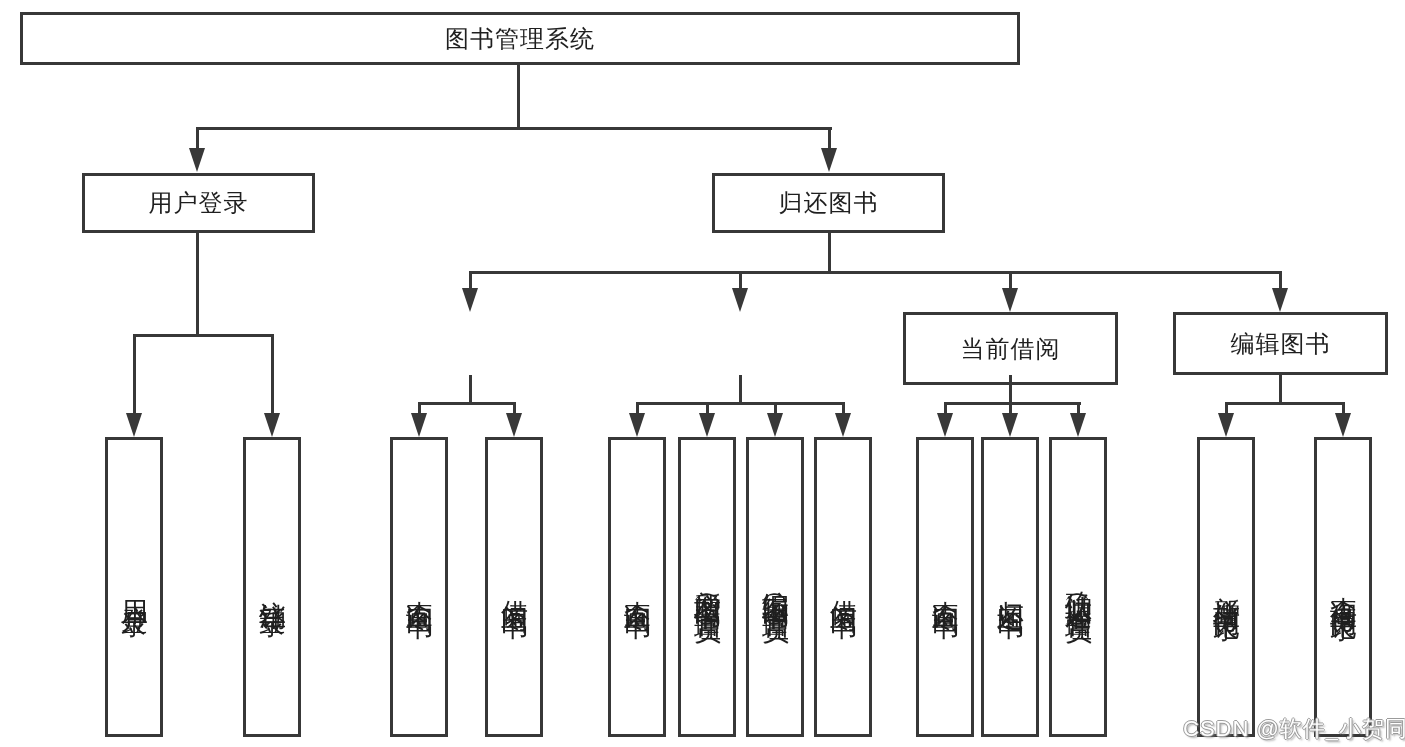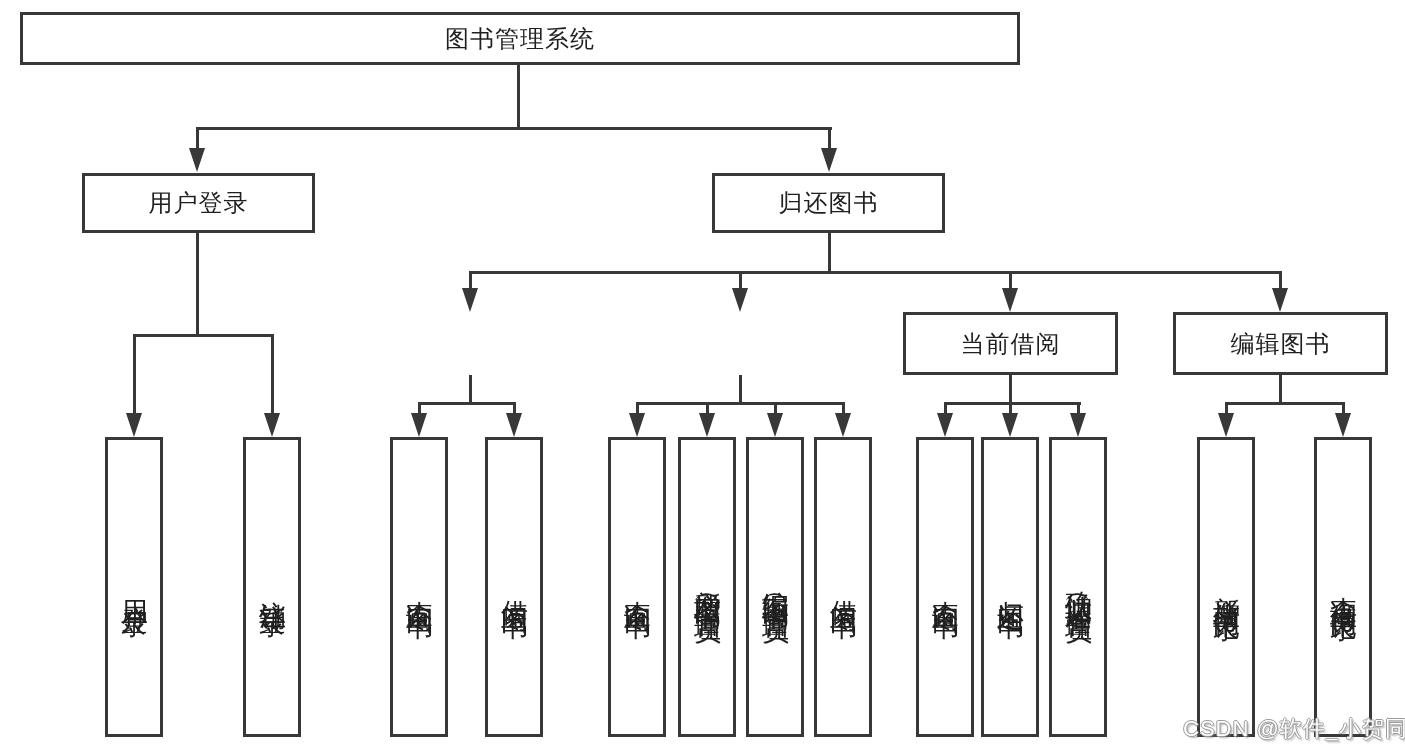--- a/index.html
+++ b/index.html
@@ -87,21 +87,21 @@
   <div class="hline" style="left:469px; top:271px; width:813px;"></div>
   <div class="vline" style="left:469px; top:274px; height:14px;"></div>
   <div class="arrow" style="left:462px; top:288px;"></div>
   <div class="vline" style="left:739px; top:274px; height:14px;"></div>
   <div class="arrow" style="left:732px; top:288px;"></div>
   <div class="vline" style="left:1009px; top:274px; height:14px;"></div>
   <div class="arrow" style="left:1002px; top:288px;"></div>
   <div class="vline" style="left:1279px; top:274px; height:14px;"></div>
   <div class="arrow" style="left:1272px; top:288px;"></div>
 
-  <div class="box" style="left:903px; top:312px; width:215px; height:63px;">
+  <div class="box" style="left:903px; top:312px; width:215px; height:73px;">
     <span>当前借阅</span>
   </div>
   <div class="box" style="left:1173px; top:312px; width:215px; height:63px;">
     <span>编辑图书</span>
   </div>
 
   <div class="vline" style="left:469px; top:375px; height:30px;"></div>
   <div class="hline" style="left:418px; top:402px; width:98px;"></div>
   <div class="vline" style="left:418px; top:405px; height:8px;"></div>
   <div class="arrow" style="left:411px; top:413px;"></div>

